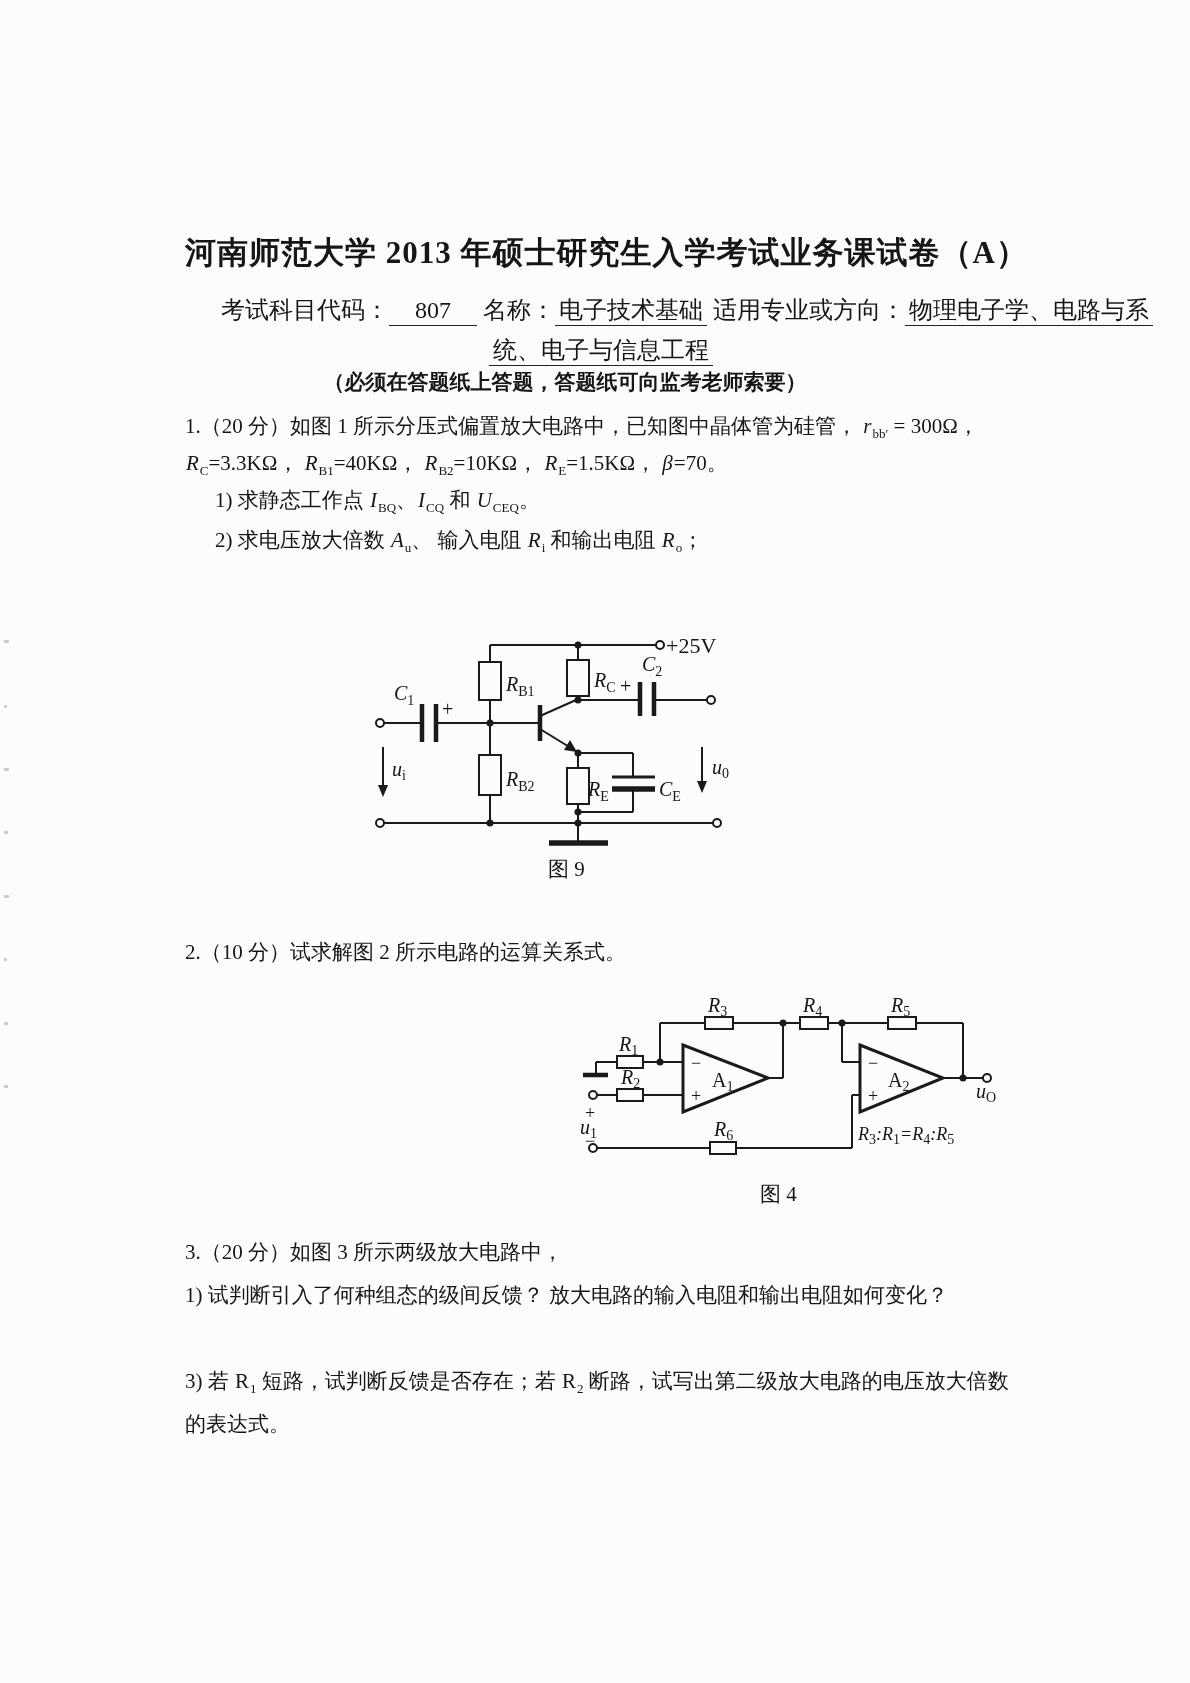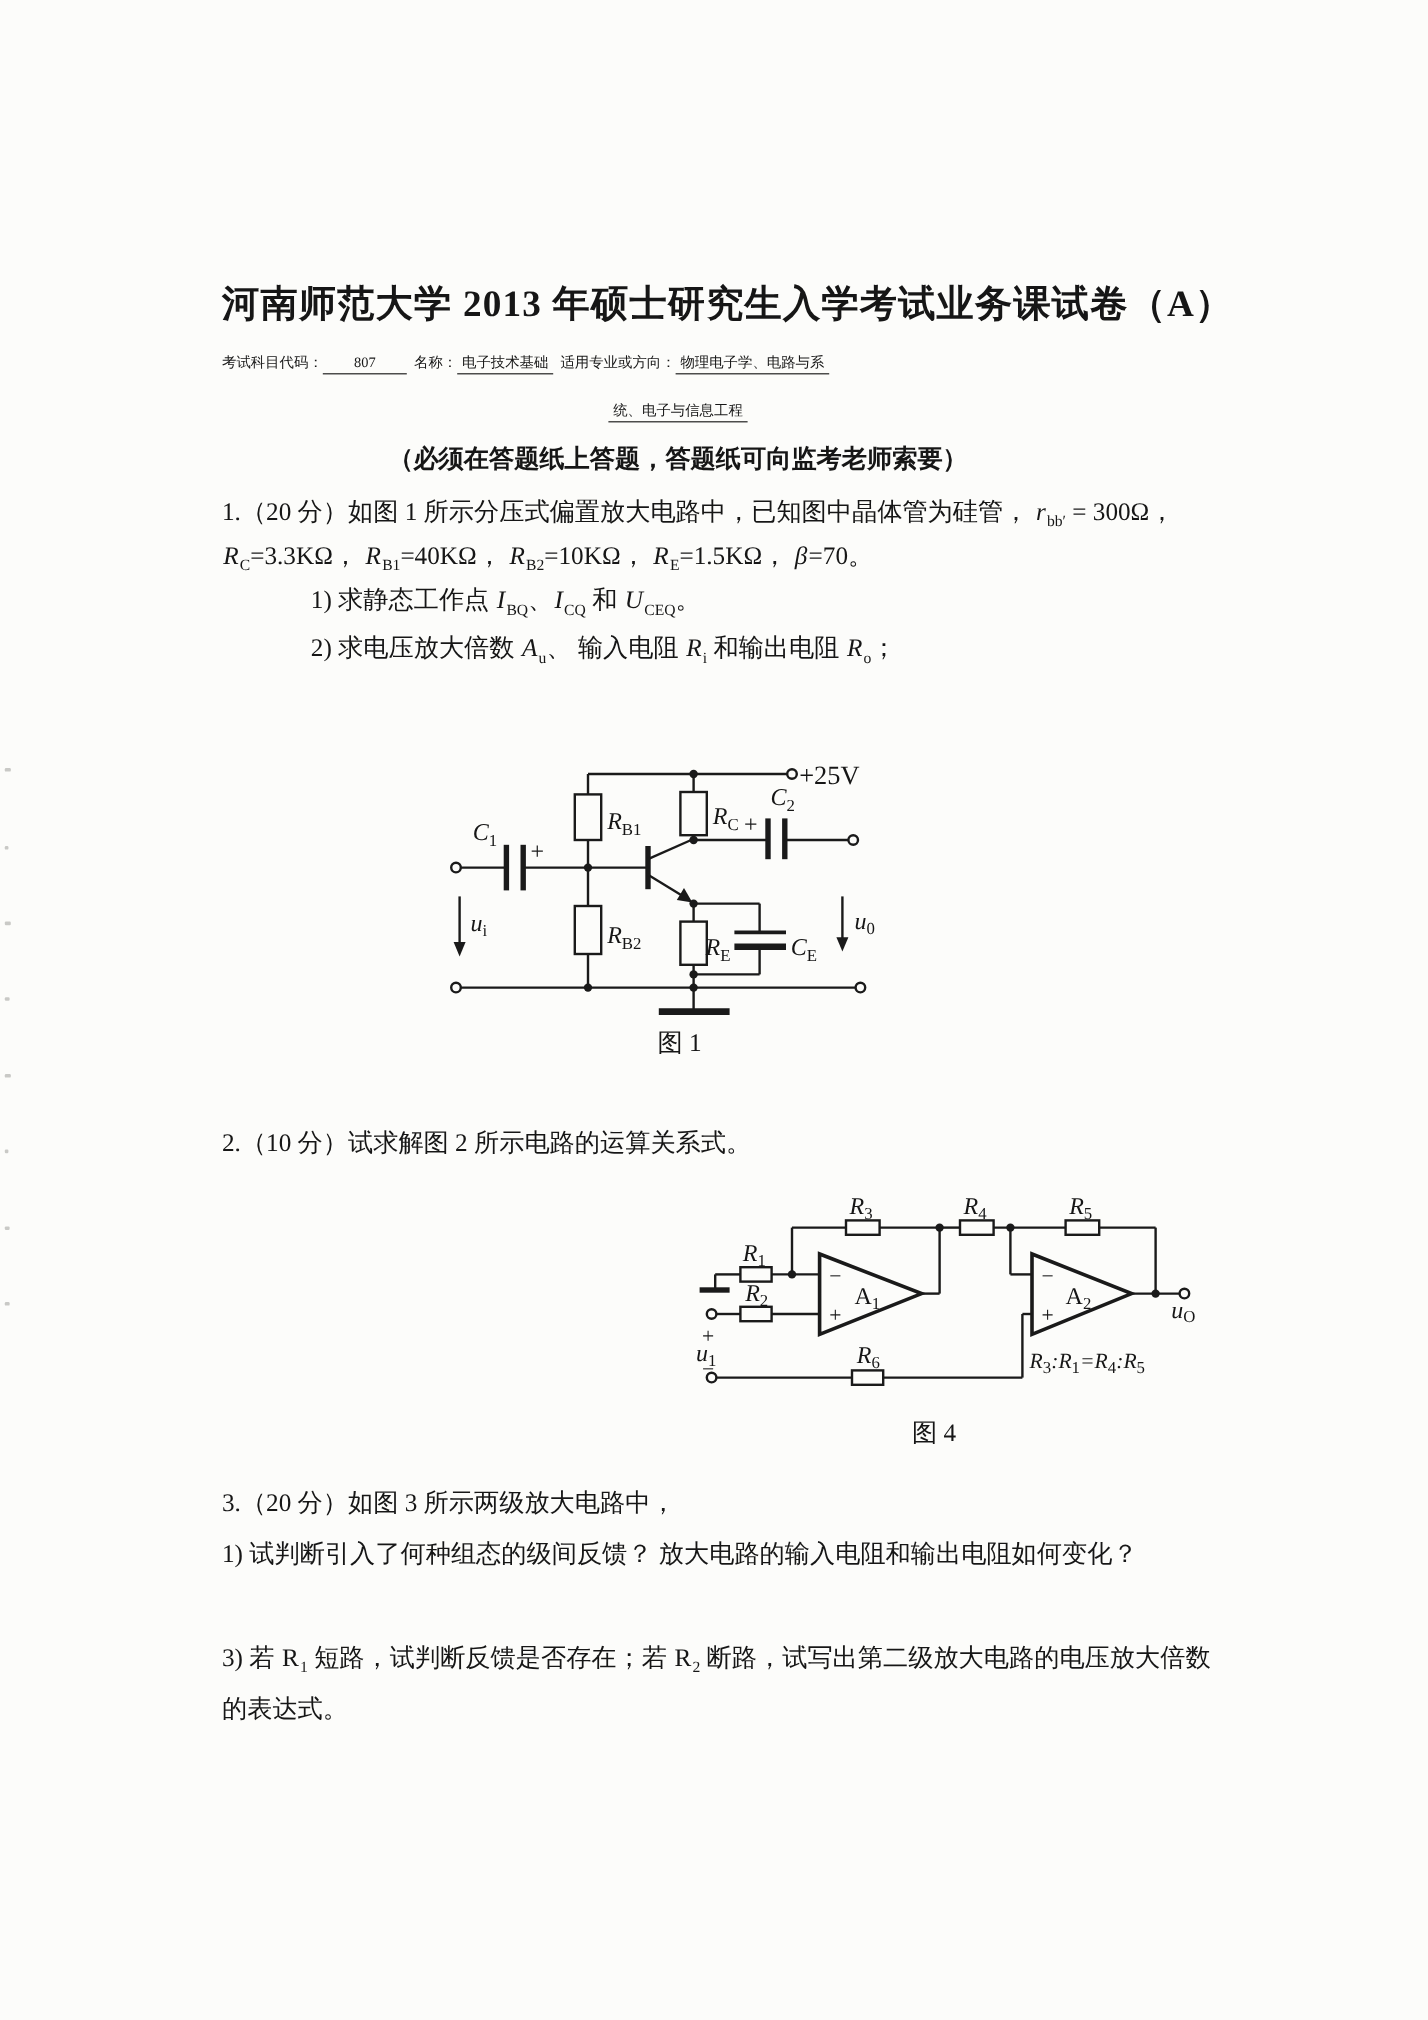--- a/index.html
+++ b/index.html
@@ -9,25 +9,25 @@
     margin:0 auto;
     background:#fcfcfa;
     font-family:"Liberation Serif","DejaVu Serif",serif;
     color:#161616;
     overflow:hidden;
   }
   .line{
     position:absolute;left:185px;width:760px;
     font-size:21px;white-space:nowrap;
   }
-  .indent{left:215px;margin-left:44px;}
+  .indent{left:215px;}
   .title{
     font-size:31px;font-weight:bold;letter-spacing:1px;width:770px;
   }
-  .meta{font-size:12px;}
+  .meta{font-size:24px;margin-left:36px;}
   .center{text-align:center;}
   .bold{font-weight:bold;}
   .u{
     border-bottom:1.5px solid #222;
     padding:0 4px 2px 4px;
   }
   .pad807{padding:0 26px 2px 26px;}
   .sp{display:inline-block;width:6px;}
   .mv{font-style:italic;font-family:"Liberation Serif",serif;padding:0 1px;}
   .mr{font-style:normal;padding:0 1px;}
@@ -175,21 +175,21 @@
       <line class="w" x1="383" y1="747" x2="383" y2="788"></line>
       <polygon class="ah" points="383,797 378,785 388,785"></polygon>
       <text class="st" x="392" y="776"><tspan>u</tspan><tspan class="ss" dy="4">i</tspan></text>
     </g>
     <g>
       <line class="w" x1="702" y1="747" x2="702" y2="784"></line>
       <polygon class="ah" points="702,793 697,781 707,781"></polygon>
       <text class="st" x="712" y="774"><tspan>u</tspan><tspan class="ss" dy="4">0</tspan></text>
     </g>
   </svg>
-  <div class="figcap" style="left:548px;top:855px">图 1</div>
+  <div class="figcap" style="left:548px;top:855px">图 9</div>
 
   <div class="line" style="top:938px">2.（10 分）试求解图 2 所示电路的运算关系式。</div>
 
   <svg style="left:540px;top:995px" width="460" height="165" viewBox="540 995 460 165">
 
     <g>
       <line class="w" x1="660" y1="1062" x2="660" y2="1023"></line>
       <line class="w" x1="660" y1="1023" x2="705" y2="1023"></line>
       <rect class="box" x="705" y="1017" width="28" height="12"></rect>
       <line class="w" x1="733" y1="1023" x2="783" y2="1023"></line>

